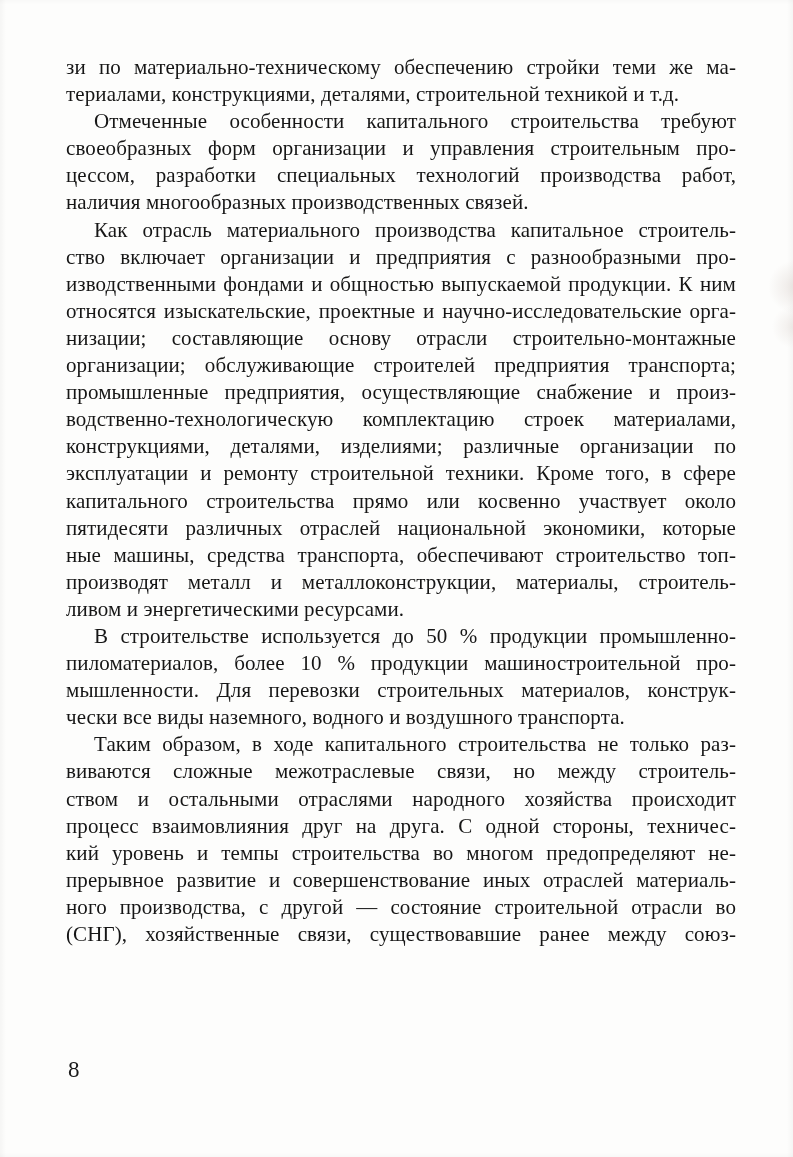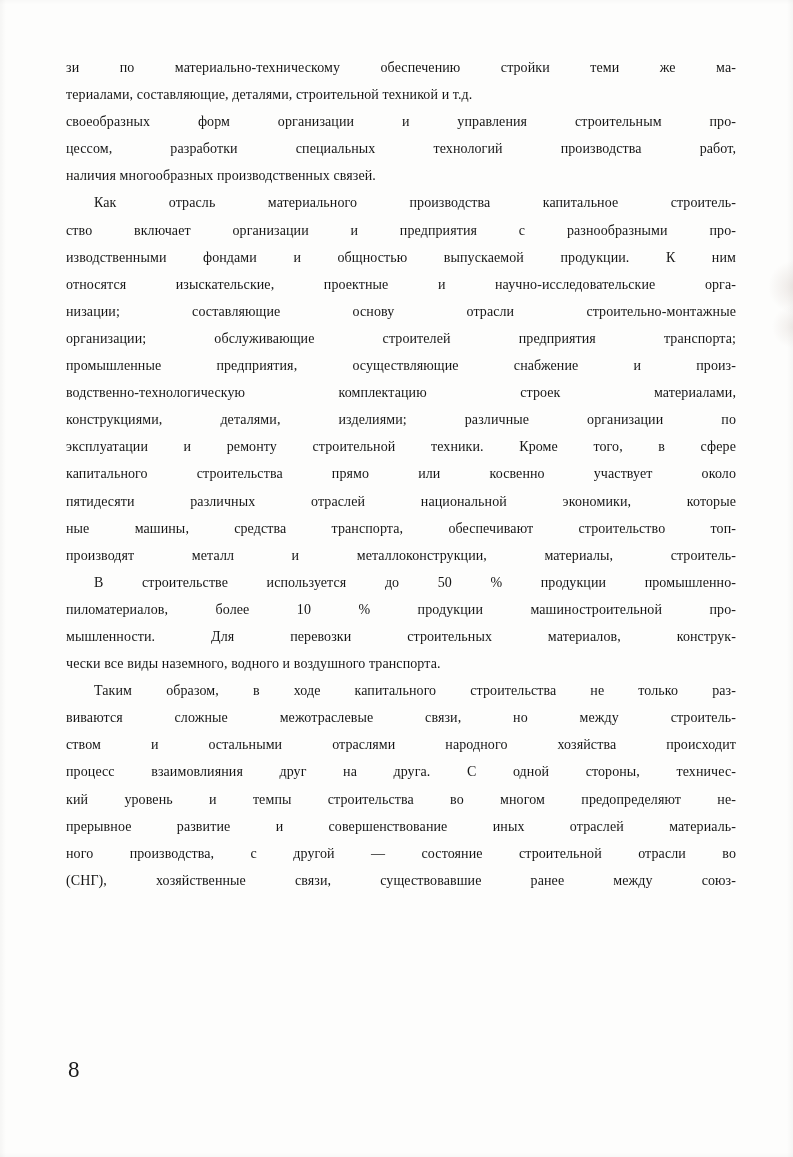--- a/index.html
+++ b/index.html
@@ -26,21 +26,21 @@
       linear-gradient(to bottom, rgba(0,0,0,0.02) 0px, rgba(0,0,0,0) 5px),
       linear-gradient(to top, rgba(0,0,0,0.02) 0px, rgba(0,0,0,0) 5px);
     pointer-events: none;
   }
   .text-block {
     position: absolute;
     left: 66px;
     top: 54px;
     width: 670px;
     color: #161616;
-    font-size: 14px;
+    font-size: 21px;
     line-height: 27.1px;
     letter-spacing: 0.1px;
   }
   .paragraph {
     margin: 0;
     padding: 0;
   }
   .line {
     height: 27.1px;
     text-align: justify;
@@ -64,42 +64,44 @@
   }
 </style>
 </head>
 <body>
 
 <div class="scan-surface"></div>
 
 <div class="text-block" id="text-block">
     <div class="paragraph">
       <div class="line">зи по материально-техническому обеспечению стройки теми же ма-</div>
-      <div class="line flush-left">териалами, составляющие, деталями, строительной техникой и т.д.</div>
+      <div class="line flush-left">териалами, конструкциями, деталями, строительной техникой и т.д.</div>
     </div>
     <div class="paragraph">
+      <div class="line indent">Отмеченные особенности капитального строительства требуют</div>
       <div class="line">своеобразных форм организации и управления строительным про-</div>
       <div class="line">цессом, разработки специальных технологий производства работ,</div>
       <div class="line flush-left">наличия многообразных производственных связей.</div>
     </div>
     <div class="paragraph">
       <div class="line indent">Как отрасль материального производства капитальное строитель-</div>
       <div class="line">ство включает организации и предприятия с разнообразными про-</div>
       <div class="line">изводственными фондами и общностью выпускаемой продукции. К ним</div>
       <div class="line">относятся изыскательские, проектные и научно-исследовательские орга-</div>
       <div class="line">низации; составляющие основу отрасли строительно-монтажные</div>
       <div class="line">организации; обслуживающие строителей предприятия транспорта;</div>
       <div class="line">промышленные предприятия, осуществляющие снабжение и произ-</div>
       <div class="line">водственно-технологическую комплектацию строек материалами,</div>
       <div class="line">конструкциями, деталями, изделиями; различные организации по</div>
       <div class="line">эксплуатации и ремонту строительной техники. Кроме того, в сфере</div>
       <div class="line">капитального строительства прямо или косвенно участвует около</div>
       <div class="line">пятидесяти различных отраслей национальной экономики, которые</div>
       <div class="line">ные машины, средства транспорта, обеспечивают строительство топ-</div>
       <div class="line">производят металл и металлоконструкции, материалы, строитель-</div>
+      <div class="line flush-left">ливом и энергетическими ресурсами.</div>
     </div>
     <div class="paragraph">
       <div class="line indent">В строительстве используется до 50 % продукции промышленно-</div>
       <div class="line">пиломатериалов, более 10 % продукции машиностроительной про-</div>
       <div class="line">мышленности. Для перевозки строительных материалов, конструк-</div>
       <div class="line flush-left">чески все виды наземного, водного и воздушного транспорта.</div>
     </div>
     <div class="paragraph">
       <div class="line indent">Таким образом, в ходе капитального строительства не только раз-</div>
       <div class="line">виваются сложные межотраслевые связи, но между строитель-</div>

